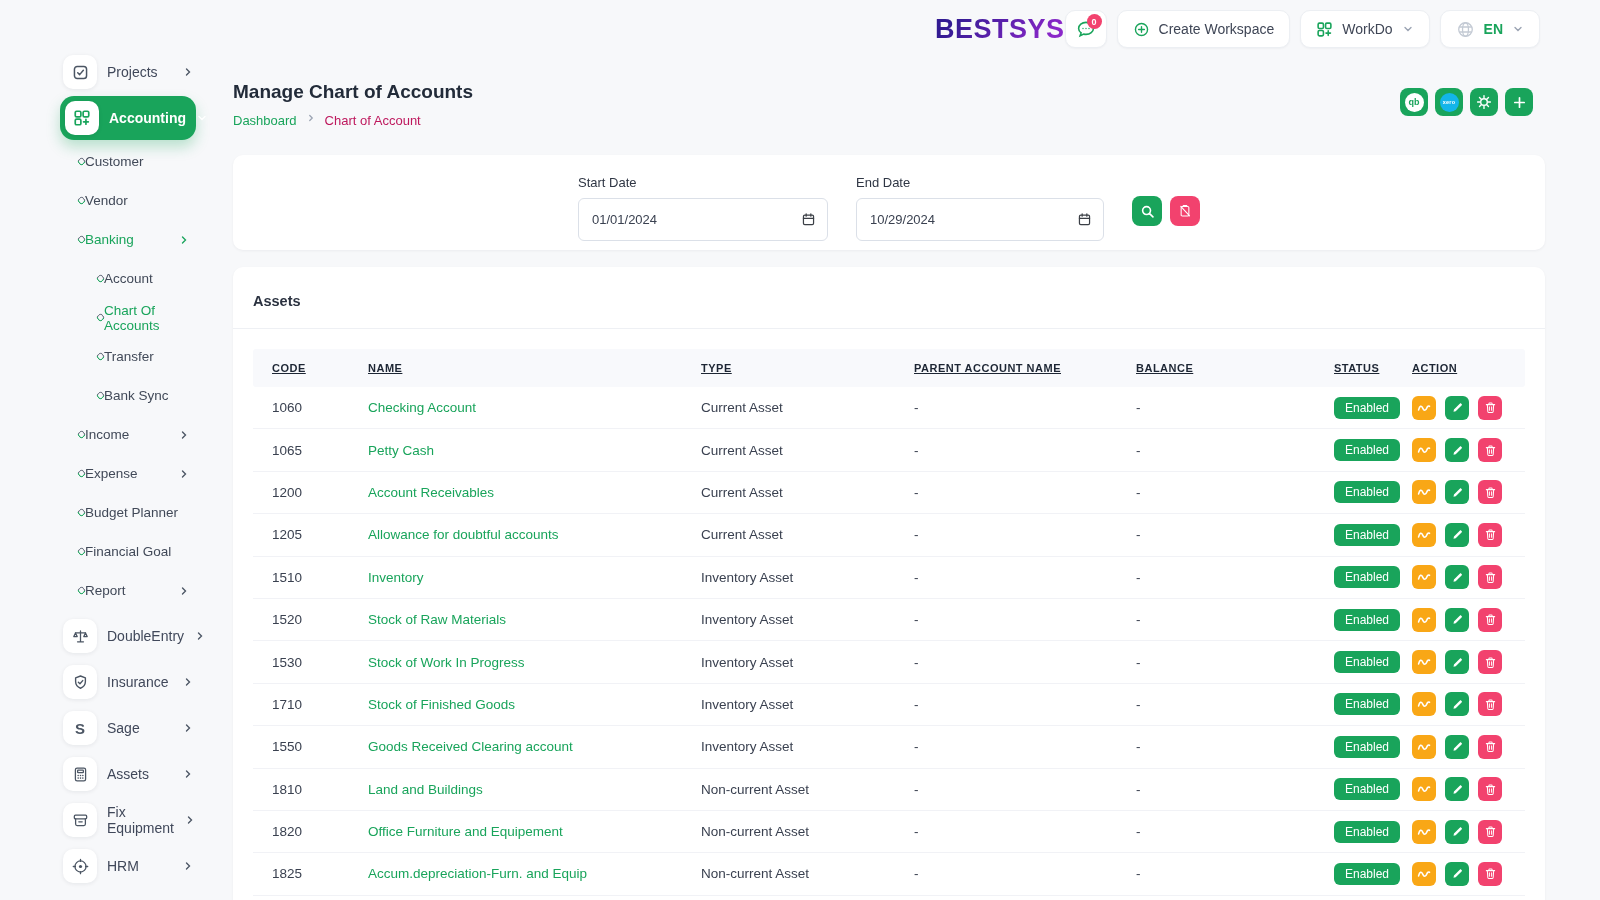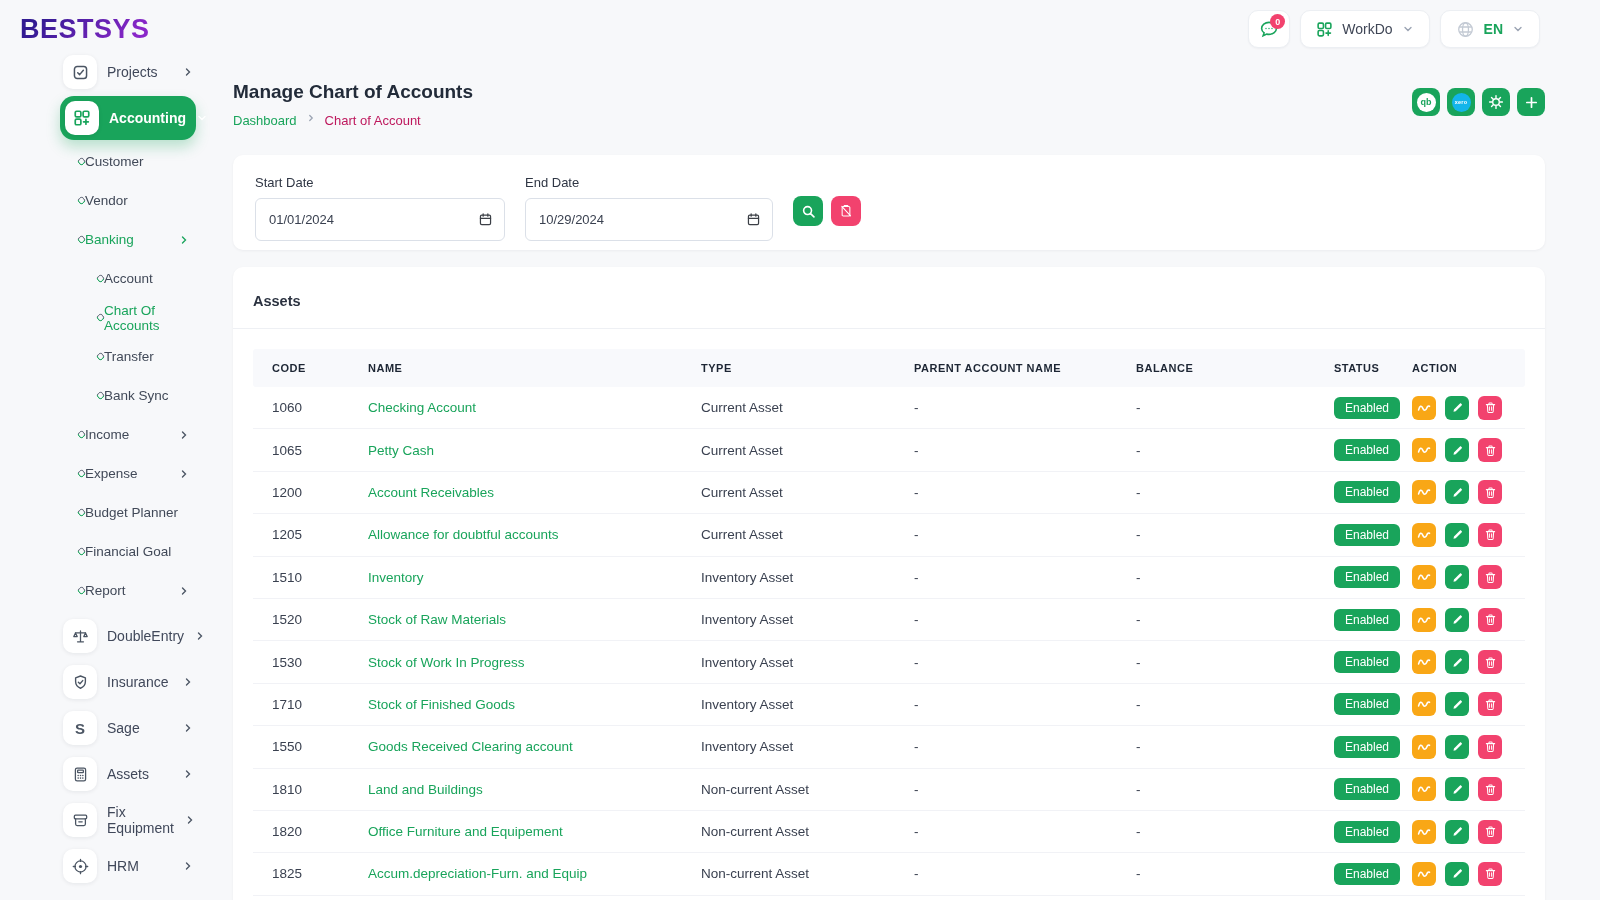--- a/index.html
+++ b/index.html
@@ -8,21 +8,21 @@
   }
   *{box-sizing:border-box;}
   html,body{margin:0;padding:0;}
   body{
     width:1600px;height:900px;overflow:hidden;position:relative;
     background:#f7f8fa;color:#3a4150;
     font-family:"Liberation Sans","DejaVu Sans",sans-serif;
   }
   
   .header{position:absolute;top:0;left:0;width:100%;height:58px;display:flex;
-    align-items:center;justify-content:space-between;padding:0 60px 0 20px;}
+    align-items:center;justify-content:flex-end;padding:0 60px 0 20px;}
   .logo{font-size:27px;font-weight:800;letter-spacing:.5px;
     background:linear-gradient(135deg,var(--logo-from) 15%,var(--logo-to) 85%);
     -webkit-background-clip:text;background-clip:text;color:transparent;}
   .hdr-right{display:flex;gap:10px;align-items:center;}
   .pill{background:#fff;border:1px solid #eceff3;border-radius:10px;height:38px;
     display:flex;align-items:center;gap:9px;padding:0 15px;font-size:14px;color:#3f4656;
     box-shadow:0 1px 2px rgba(16,24,40,.04);cursor:pointer;white-space:nowrap;}
   .pill.icon-only{width:42px;padding:0;justify-content:center;position:relative;}
   .notif-badge{position:absolute;top:3px;right:4px;width:15px;height:15px;border-radius:50%;
     background:var(--pink);color:#fff;font-size:9px;display:flex;align-items:center;justify-content:center;font-weight:700;}
@@ -45,52 +45,52 @@
   .bullet{width:7px;height:7px;border:1.8px solid #6b7280;border-radius:50%;flex:none;
     border-bottom-color:var(--primary);border-left-color:var(--primary);transform:rotate(-40deg);}
   .sage-s{font-size:15px;font-weight:600;color:#4b5563;line-height:1;}
   
   .main{position:absolute;left:220px;top:58px;right:0;bottom:0;padding:23px 55px 0 13px;}
   .page-head{position:relative;}
   .title{font-size:19px;font-weight:600;color:#222b39;margin:0;}
   .breadcrumb{margin-top:10px;font-size:13px;display:flex;gap:9px;align-items:flex-start;}
   .bc-home{color:var(--primary);cursor:pointer;}
   .bc-cur{color:#be185d;}
-  .quick-actions{position:absolute;top:7px;right:0;display:flex;gap:7px;}
+  .quick-actions{position:absolute;top:7px;right:12px;display:flex;gap:7px;}
   .qa-btn{width:28px;height:28px;border-radius:8px;background:var(--primary);border:none;
     display:flex;align-items:center;justify-content:center;cursor:pointer;padding:0;}
   .qb-circle{width:19px;height:19px;border-radius:50%;background:#fff;color:var(--primary);
     font-size:9px;font-weight:800;display:flex;align-items:center;justify-content:center;}
   .xero-circle{width:19px;height:19px;border-radius:50%;background:var(--xero-blue);color:#fff;
     font-size:5.5px;font-weight:700;display:flex;align-items:center;justify-content:center;letter-spacing:.2px;}
   .card{background:#fff;border-radius:10px;box-shadow:0 1px 3px rgba(16,24,40,.05);}
   
-  .filter-card{margin-top:27px;height:95px;display:flex;justify-content:flex-start;
-    padding:20px 22px;gap:20px;}
+  .filter-card{margin-top:27px;height:95px;display:flex;justify-content:center;
+    padding:20px 22px;gap:28px;}
   .field{width:250px;}
   .field label{display:block;font-size:13px;color:#2f3644;margin-bottom:8px;font-weight:500;}
   .input{height:43px;border:1px solid #dbe0e8;border-radius:6px;display:flex;align-items:center;
     padding:0 11px;background:#fff;}
   .input input{border:none;outline:none;flex:1;font-size:13px;color:#3a4150;
     font-family:inherit;background:transparent;}
   .cal-btn{display:flex;cursor:pointer;background:none;border:none;padding:0;}
   .filter-actions{display:flex;gap:8px;margin-top:21px;}
   .fa-btn{width:30px;height:30px;border-radius:8px;border:none;cursor:pointer;
     display:flex;align-items:center;justify-content:center;padding:0;}
   .fa-search{background:var(--primary);}
   .fa-reset{background:var(--pink);}
   
   .table-card{margin-top:17px;padding:0 20px;height:650px;}
   .section-title{font-size:14.5px;font-weight:700;color:#2b3240;margin:0;padding-top:26px;}
   .divider{height:1px;background:#eef0f4;margin:19px -20px 0;}
   .tbl{margin-top:20px;}
   .tbl-head,.tbl-row{display:grid;grid-template-columns:96px 333px 213px 222px 198px 78px 1fr;
     align-items:center;padding-left:19px;}
   .tbl-head{height:38px;background:#f8f9fc;border-radius:3px;font-size:11px;font-weight:700;
-    letter-spacing:.5px;color:#1d2634;}
+    letter-spacing:.5px;color:#1d2634;text-decoration:underline;}
   .tbl-row{height:42.4px;border-bottom:1px solid #f1f2f6;font-size:13.5px;color:#3a4150;}
   .td.name{color:var(--primary);cursor:pointer;}
   .badge{display:inline-block;background:var(--primary);color:#fff;font-size:12px;
     padding:4px 11px;border-radius:6px;}
   .actions{display:flex;gap:9px;}
   .act-btn{width:24px;height:24px;border-radius:6px;border:none;cursor:pointer;
     display:flex;align-items:center;justify-content:center;padding:0;}
   .act-wave{background:var(--orange);} .act-edit{background:var(--primary);} .act-del{background:var(--pink);}
   svg{display:block;}
 </style>
@@ -103,20 +103,29 @@
     <div class="pill icon-only">
       <span>
         <svg width="20" height="20" viewBox="0 0 16 16" fill="none" stroke="#19a45b" stroke-width="1.25">
           <path d="M8 2.7c3.3 0 5.9 2.1 5.9 4.8S11.3 12.3 8 12.3c-.6 0-1.2-.1-1.8-.2L3.3 13.4l.8-2.3C2.9 10.2 2.1 9 2.1 7.5 2.1 4.8 4.7 2.7 8 2.7z"></path>
           <circle cx="5.6" cy="7.6" r="0.55" fill="#19a45b" stroke="none"></circle>
           <circle cx="8" cy="7.6" r="0.55" fill="#19a45b" stroke="none"></circle>
           <circle cx="10.4" cy="7.6" r="0.55" fill="#19a45b" stroke="none"></circle>
         </svg>
       </span>
       <span class="notif-badge">0</span>
+    </div>
+    <div class="pill">
+      <span>
+        <svg width="17" height="17" viewBox="0 0 16 16" fill="none" stroke="#19a45b" stroke-width="1.3" stroke-linecap="round">
+          <circle cx="8" cy="8" r="5.7"></circle>
+            <path d="M8 5.3v5.4M5.3 8h5.4"></path>
+        </svg>
+      </span>
+      <span class="txt">Create Workspace</span>
     </div>
     <div class="pill">
       <span>
         <svg width="17" height="17" viewBox="0 0 16 16" fill="none" stroke="#19a45b" stroke-width="1.5" stroke-linecap="round">
           <rect x="2" y="2" width="5" height="5" rx="1.2"></rect>
             <rect x="9" y="2" width="5" height="5" rx="1.2"></rect>
           <rect x="2" y="9" width="5" height="5" rx="1.2"></rect>
             <path d="M11.5 9.3v4.2M9.4 11.4h4.2"></path>
         </svg>
       </span>

